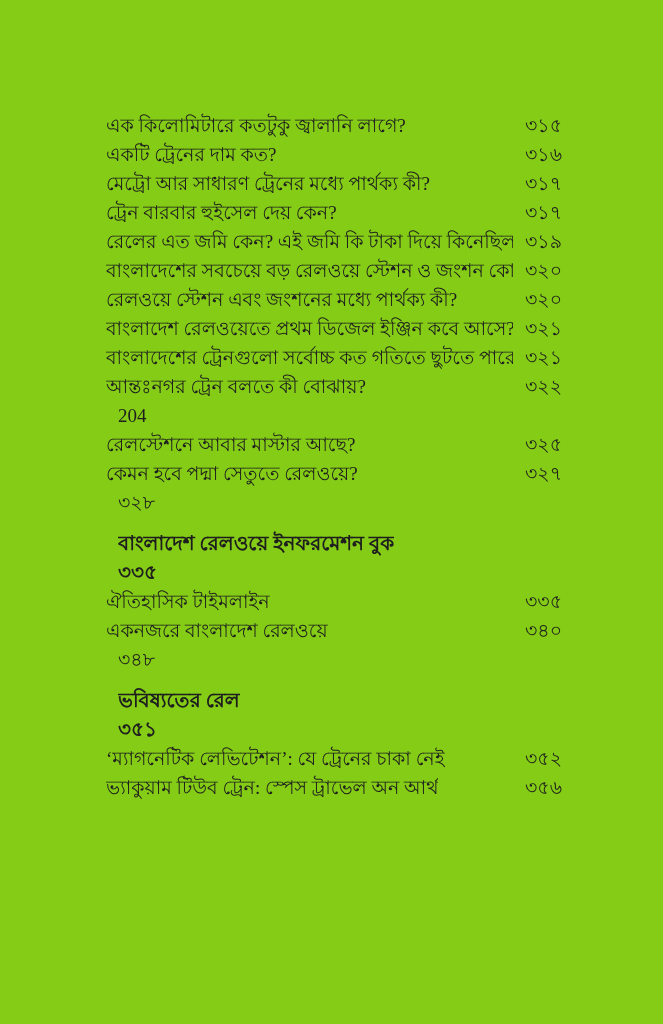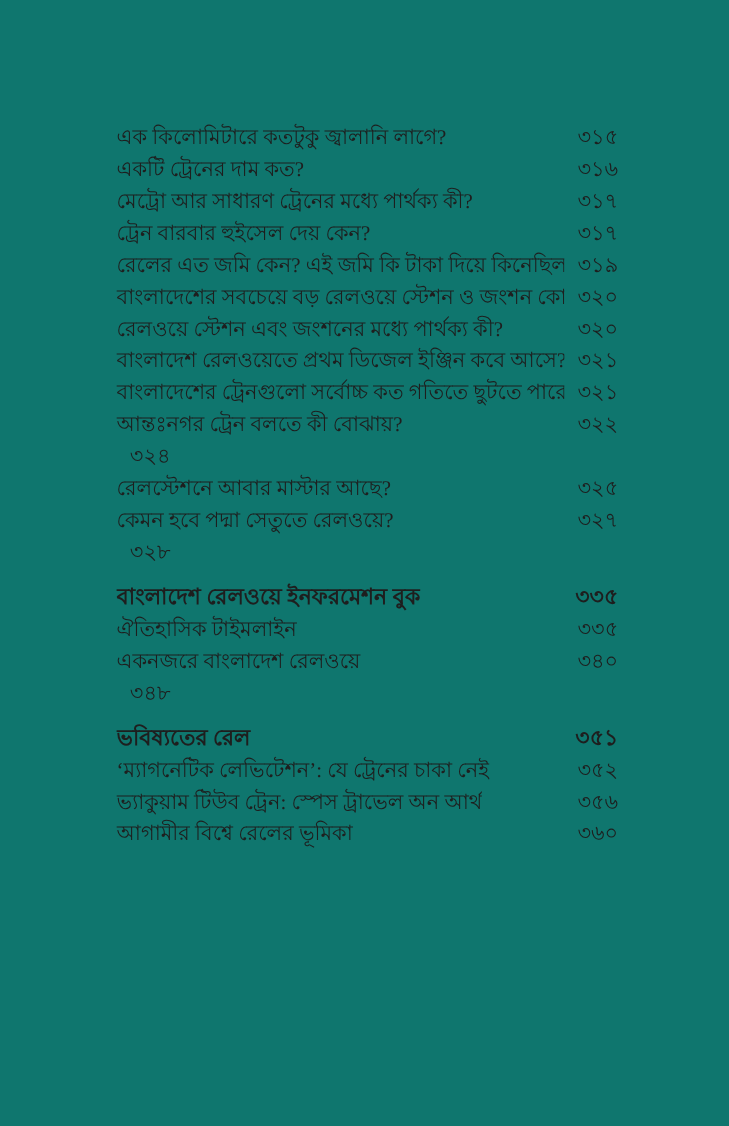--- a/index.html
+++ b/index.html
@@ -12,21 +12,21 @@
     height: 1024px;
     overflow: hidden;
     font-family: "Liberation Serif", "DejaVu Serif", serif;
     color: #1e1e1e;
   }
   .page {
     position: relative;
     width: 663px;
     height: 1024px;
     box-sizing: border-box;
-    background: #0f766e;
+    background: #84cc16;
     padding: 111px 101px 0 106px;
   }
   .toc-list {
     width: 100%;
   }
   .row {
     display: flex;
     justify-content: space-between;
     align-items: baseline;
     font-size: 19px;
@@ -39,20 +39,21 @@
   }
   .row .pageno {
     margin-left: 12px;
     flex: 0 0 auto;
     text-align: center;
   }
   .row.section-header {
     font-weight: 700;
     font-size: 20px;
     margin-top: 12px;
+    flex-direction: column;
   }
 </style>
 </head>
 <body>
 
 <div class="page">
   <div class="toc-list" id="toc-list">
       <div class="row">
     <span class="title">এক কিলোমিটারে কতটুকু জ্বালানি লাগে?</span>
     <span class="pageno">৩১৫</span>
@@ -87,21 +88,21 @@
   </div>
       <div class="row">
     <span class="title">বাংলাদেশের ট্রেনগুলো সর্বোচ্চ কত গতিতে ছুটতে পারে?</span>
     <span class="pageno">৩২১</span>
   </div>
       <div class="row">
     <span class="title">আন্তঃনগর ট্রেন বলতে কী বোঝায়?</span>
     <span class="pageno">৩২২</span>
   </div>
       <div class="row">
-    <span class="pageno">৩২৪</span>
+    <span class="pageno">204</span>
   </div>
       <div class="row">
     <span class="title">রেলস্টেশনে আবার মাস্টার আছে?</span>
     <span class="pageno">৩২৫</span>
   </div>
       <div class="row">
     <span class="title">কেমন হবে পদ্মা সেতুতে রেলওয়ে?</span>
     <span class="pageno">৩২৭</span>
   </div>
       <div class="row">
@@ -127,18 +128,14 @@
     <span class="pageno">৩৫১</span>
   </div>
       <div class="row">
     <span class="title">‘ম্যাগনেটিক লেভিটেশন’: যে ট্রেনের চাকা নেই</span>
     <span class="pageno">৩৫২</span>
   </div>
       <div class="row">
     <span class="title">ভ্যাকুয়াম টিউব ট্রেন: স্পেস ট্রাভেল অন আর্থ</span>
     <span class="pageno">৩৫৬</span>
   </div>
-      <div class="row">
-    <span class="title">আগামীর বিশ্বে রেলের ভূমিকা</span>
-    <span class="pageno">৩৬০</span>
-  </div>
     </div>
 </div>
 
 </body></html>

